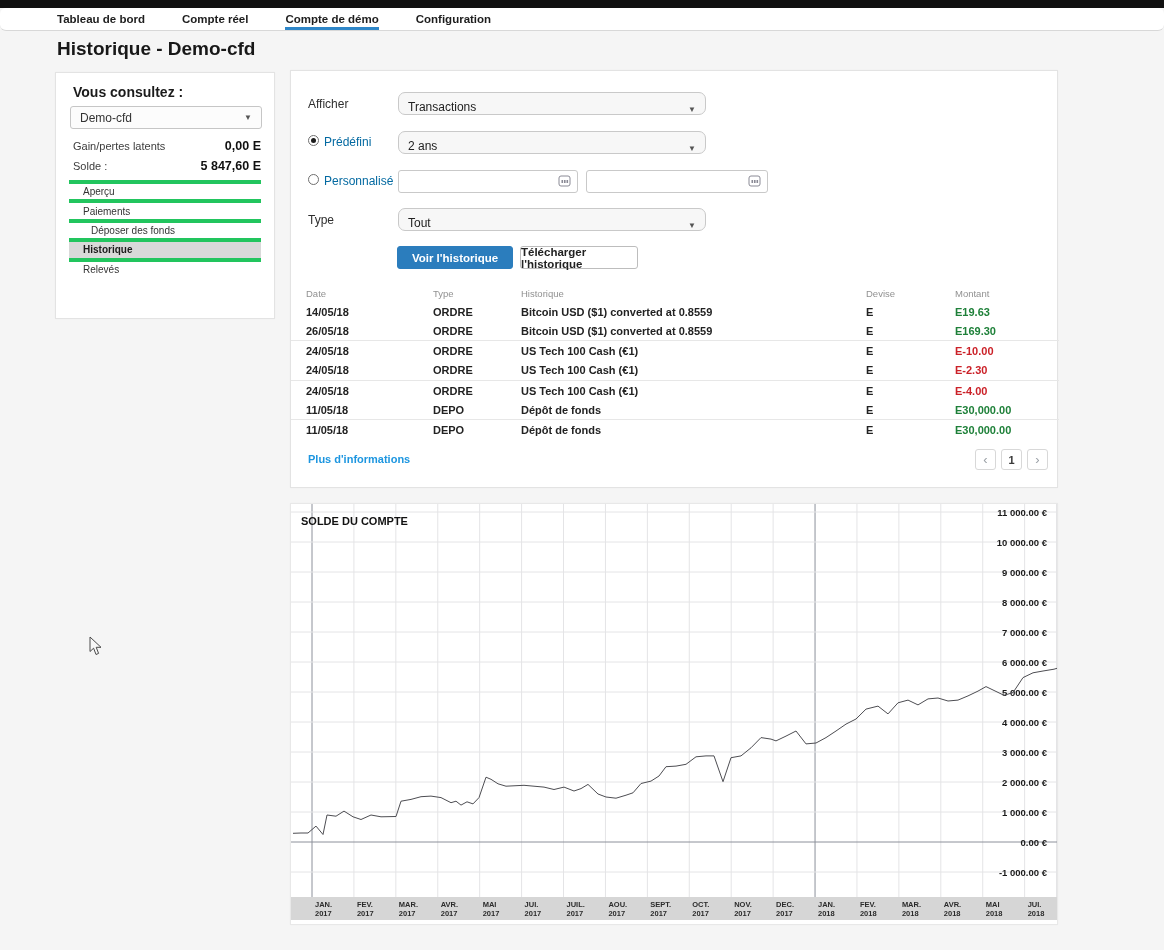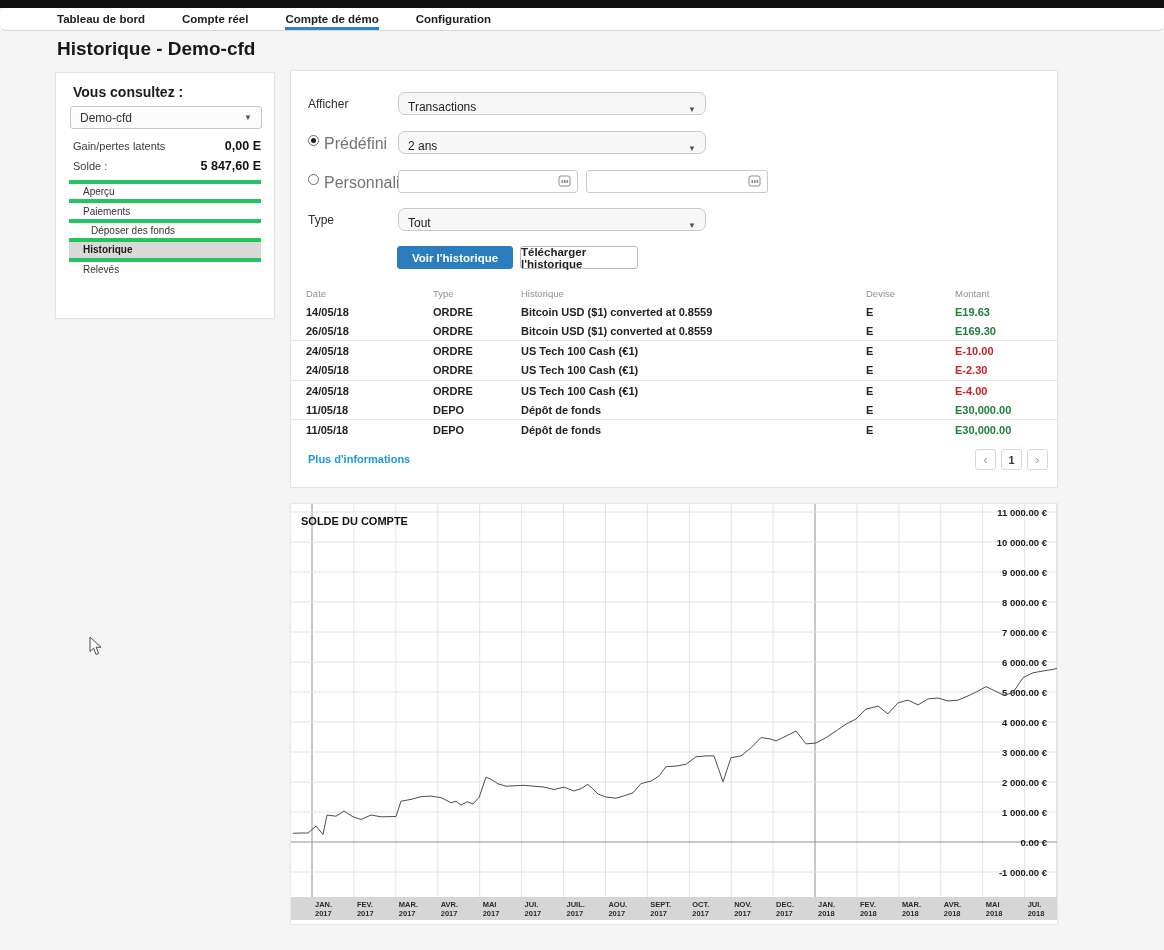--- a/index.html
+++ b/index.html
@@ -31,21 +31,21 @@
   .side-item.active { background:#d9d9d9; font-weight:700; color:#1b1b1b; }
 
   
   .main { left:290px; top:70px; width:768px; height:418px; }
   .flabel { position:absolute; left:17px; font-size:12px; color:#2e2e2e; }
   .select { position:absolute; left:107px; width:308px; height:23px; background:#f7f7f7; border:1px solid #c9c9c9; border-radius:7px; font-size:12px; color:#222; display:flex; align-items:flex-end; padding:0 9px; cursor:pointer; }
   .dinput { position:absolute; height:23px; background:#fff; border:1px solid #c9c9c9; border-radius:3px; display:flex; align-items:center; padding:0 6px; cursor:text; }
   .cal { margin-left:auto; }
   .radio { position:absolute; left:17px; width:11px; height:11px; border:1px solid #6f6f6f; border-radius:50%; background:#fff; cursor:pointer; }
   .radio.sel::after { content:""; position:absolute; left:2px; top:2px; width:5px; height:5px; border-radius:50%; background:#1c1c1c; }
-  .rlabel { position:absolute; left:33px; font-size:16px; color:#737373; }
+  .rlabel { position:absolute; left:33px; font-size:12px; color:#0369a1; }
   .btn { position:absolute; height:23px; border-radius:3px; font-size:11.5px; font-weight:700; display:flex; align-items:center; justify-content:center; cursor:pointer; font-family:"Liberation Sans",sans-serif; }
   .btn-primary { left:106px; top:175px; width:116px; background:#2b7dbd; border:1px solid #2b7dbd; color:#fff; }
   .btn-secondary { left:229px; top:175px; width:118px; background:#fff; border:1px solid #bdbdbd; color:#222; }
 
   .tx-table { position:absolute; left:0; top:213px; width:768px; }
   .tx-row { display:grid; grid-template-columns:127px 88px 345px 89px 1fr; padding-left:15px; height:19.7px; align-items:center; }
   .tx-row.head { height:18px; }
   .tx-row.head .cell { font-size:9.5px; font-weight:400; color:#919191; }
   .tx-row .cell { font-size:11px; font-weight:700; color:#222; white-space:nowrap; overflow:hidden; }
   .tx-row.sep { border-bottom:1px solid #e7e7e7; }

